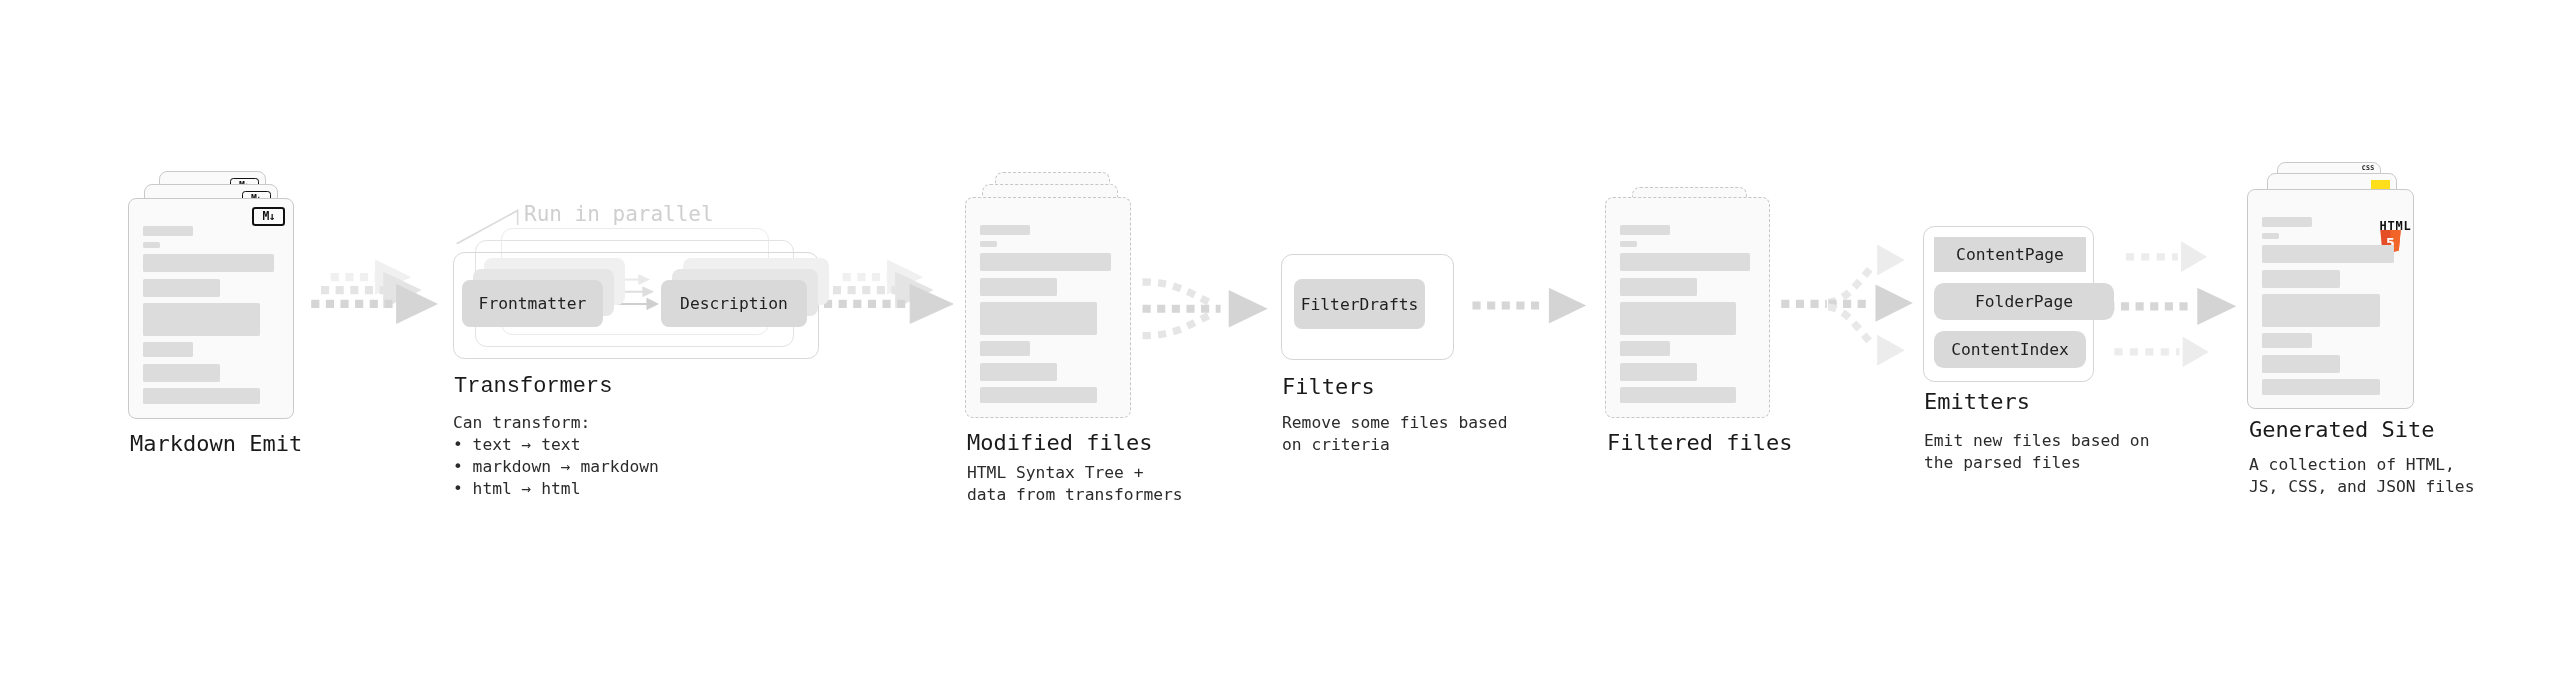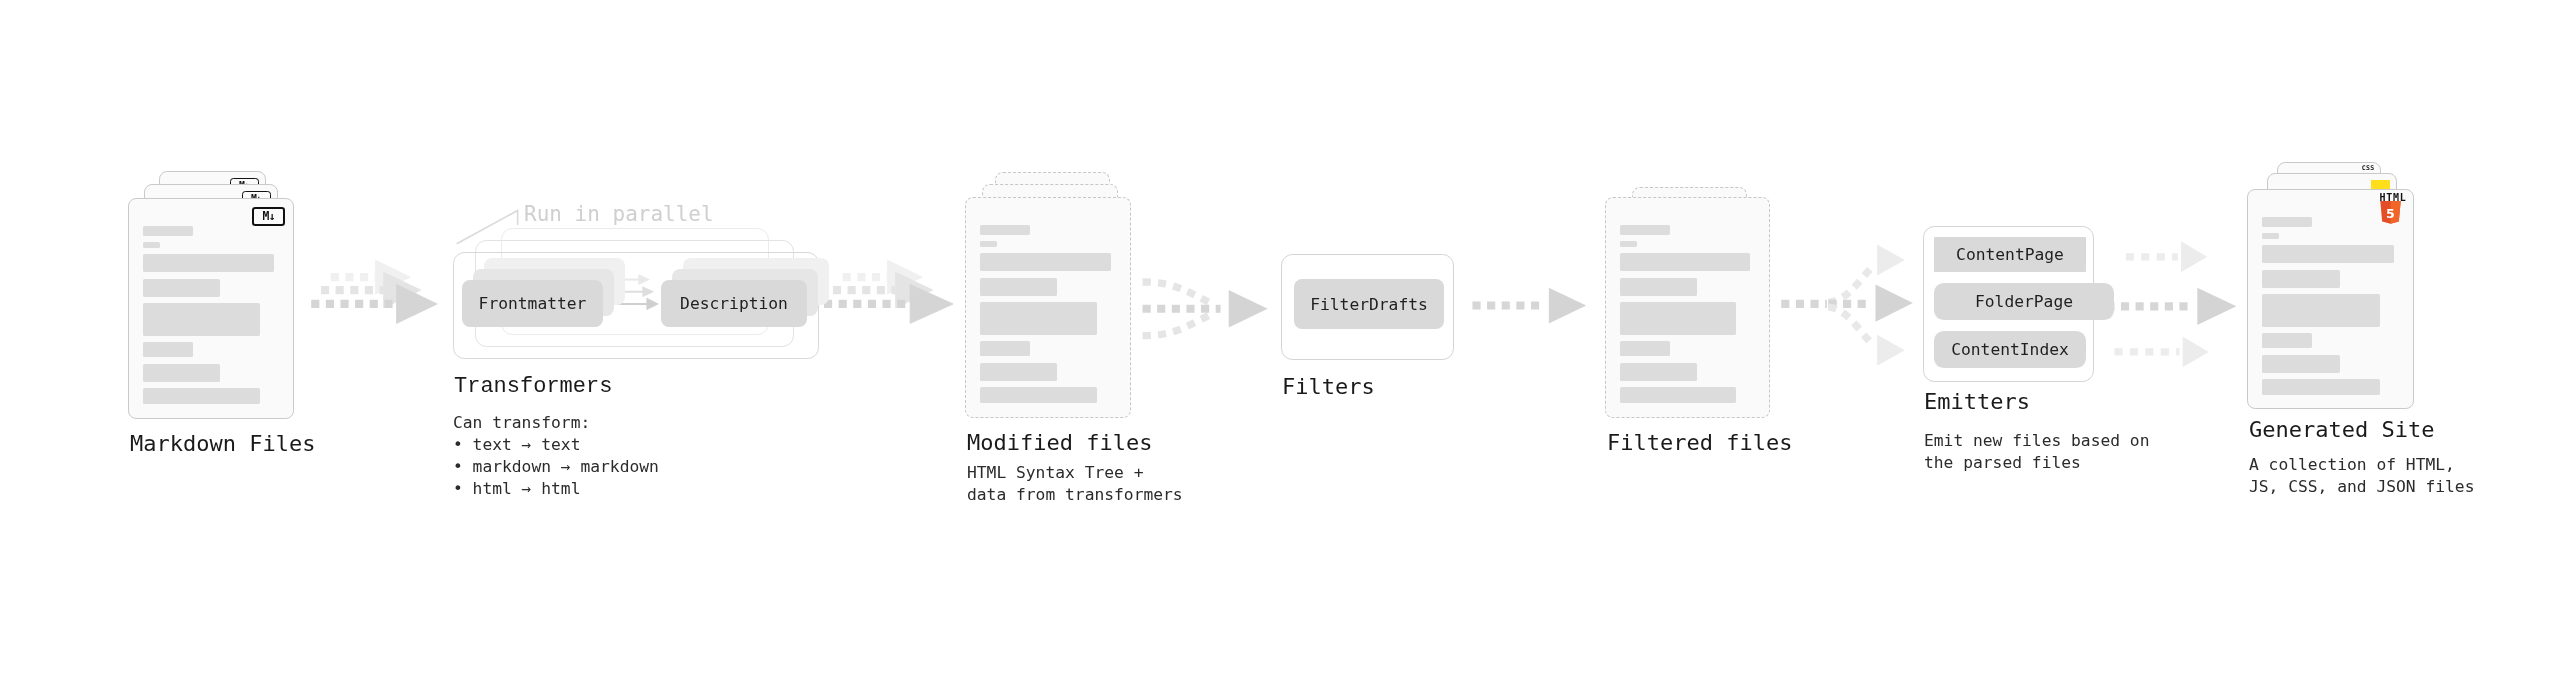--- a/index.html
+++ b/index.html
@@ -21,21 +21,21 @@
   .annotation{position:absolute;font-size:21px;color:#cfcfcf;white-space:nowrap;}
   .md-badge{position:absolute;right:8.1px;top:8.1px;width:32.5px;height:18.7px;border:2px solid #111;border-radius:3.3px;
             background:#fbfbfb;color:#111;font-weight:bold;font-size:11.4px;display:flex;align-items:center;justify-content:center;
             letter-spacing:-0.8px;box-sizing:border-box;}
   .md-badge.sm{right:6.5px;top:5.7px;width:29px;height:16.3px;font-size:9.8px;border-width:1.6px;}
   .css-badge{position:absolute;right:4.9px;top:3.3px;text-align:center;line-height:5.7px;}
   .css-badge .css-txt{font-size:6.5px;font-weight:bold;color:#111;letter-spacing:0.4px;}
   .css-badge .css-bar{width:14px;height:2.8px;background:#2b62ff;margin:0.8px auto 0;}
   .js-badge{position:absolute;right:6.5px;top:5.7px;width:18.7px;height:9.8px;background:#ffdf1c;}
   .html5-badge{position:absolute;right:10.6px;top:4.1px;width:23px;text-align:center;}
-  .html5-badge .html-txt{font-size:10px;font-weight:bold;color:#111;letter-spacing:0.8px;line-height:7.3px;}
+  .html5-badge .html-txt{font-size:12px;font-weight:bold;color:#111;letter-spacing:0.8px;line-height:7.3px;margin-top:29px;}
 </style>
 </head>
 <body>
 
 <div id="canvas">
 
   <svg id="arrows" width="2576" height="681" viewBox="0 0 3170 838">
 
     <g>
       <g stroke="#f0f0f0" fill="#f0f0f0">
@@ -128,21 +128,21 @@
         <div class="bar" style="width: 38%; height: 9.8px;"></div>
         <div class="bar" style="width: 13%; height: 5.7px;"></div>
         <div class="bar" style="width: 100%; height: 18px;"></div>
         <div class="bar" style="width: 59%; height: 18px;"></div>
         <div class="bar" style="width: 89%; height: 32.5px;"></div>
         <div class="bar" style="width: 38%; height: 14.6px;"></div>
         <div class="bar" style="width: 59%; height: 18px;"></div>
         <div class="bar" style="width: 89%; height: 16.3px;"></div>
       </div>
   </div>
-  <div class="title" style="left:130px;top:431px;">Markdown Files</div>
+  <div class="title" style="left:130px;top:431px;">Markdown Emit</div>
 
   <div class="outline" style="left:501px;top:228px;width:268px;height:107px;border:1.2px solid #ebebeb;"></div>
   <div class="outline" style="left:475px;top:240px;width:319px;height:107px;border:1.2px solid #e2e2e2;"></div>
   <div class="outline" style="left:453px;top:252px;width:366px;height:107px;border:1.3px solid #d8d8d8;"></div>
   <div class="chip ghost3" style="left:484px;top:258px;width:141px;height:47px;"></div>
   <div class="chip ghost3" style="left:683px;top:258px;width:146px;height:47px;"></div>
   <div class="chip ghost2" style="left:473px;top:269px;width:141px;height:47px;"></div>
   <div class="chip ghost2" style="left:672px;top:269px;width:146px;height:47px;"></div>
   <div class="chip" style="left:462px;top:280px;width:141px;height:47px;">Frontmatter</div>
   <div class="chip" style="left:661px;top:280px;width:146px;height:47px;">Description</div>
@@ -165,22 +165,24 @@
         <div class="bar" style="width: 38%; height: 14.6px;"></div>
         <div class="bar" style="width: 59%; height: 18px;"></div>
         <div class="bar" style="width: 89%; height: 16.3px;"></div>
       </div>
   </div>
   <div class="title" style="left:967px;top:430px;">Modified files</div>
   <div class="desc" style="left:967px;top:462px;">HTML Syntax Tree +
 data from transformers</div>
 
   <div class="panel" style="left:1281px;top:254px;width:173px;height:106px;"></div>
-  <div class="chip" style="left:1294px;top:279px;width:150px;height:50px;">FilterDrafts</div>
+  <div class="chip" style="left:1294px;top:279px;width:131px;height:50px;">FilterDrafts</div>
   <div class="title" style="left:1282px;top:374px;">Filters</div>
+  <div class="desc" style="left:1282px;top:412px;">Remove some files based
+on criteria</div>
 
   <div class="page dashed" style="left:1632px;top:187px;width:115px;height:203px;"></div>
   <div class="page dashed" style="left:1605px;top:197px;width:165px;height:221px;">
     <div class="doc-bars">
         <div class="bar" style="width: 38%; height: 9.8px;"></div>
         <div class="bar" style="width: 13%; height: 5.7px;"></div>
         <div class="bar" style="width: 100%; height: 18px;"></div>
         <div class="bar" style="width: 59%; height: 18px;"></div>
         <div class="bar" style="width: 89%; height: 32.5px;"></div>
         <div class="bar" style="width: 38%; height: 14.6px;"></div>

